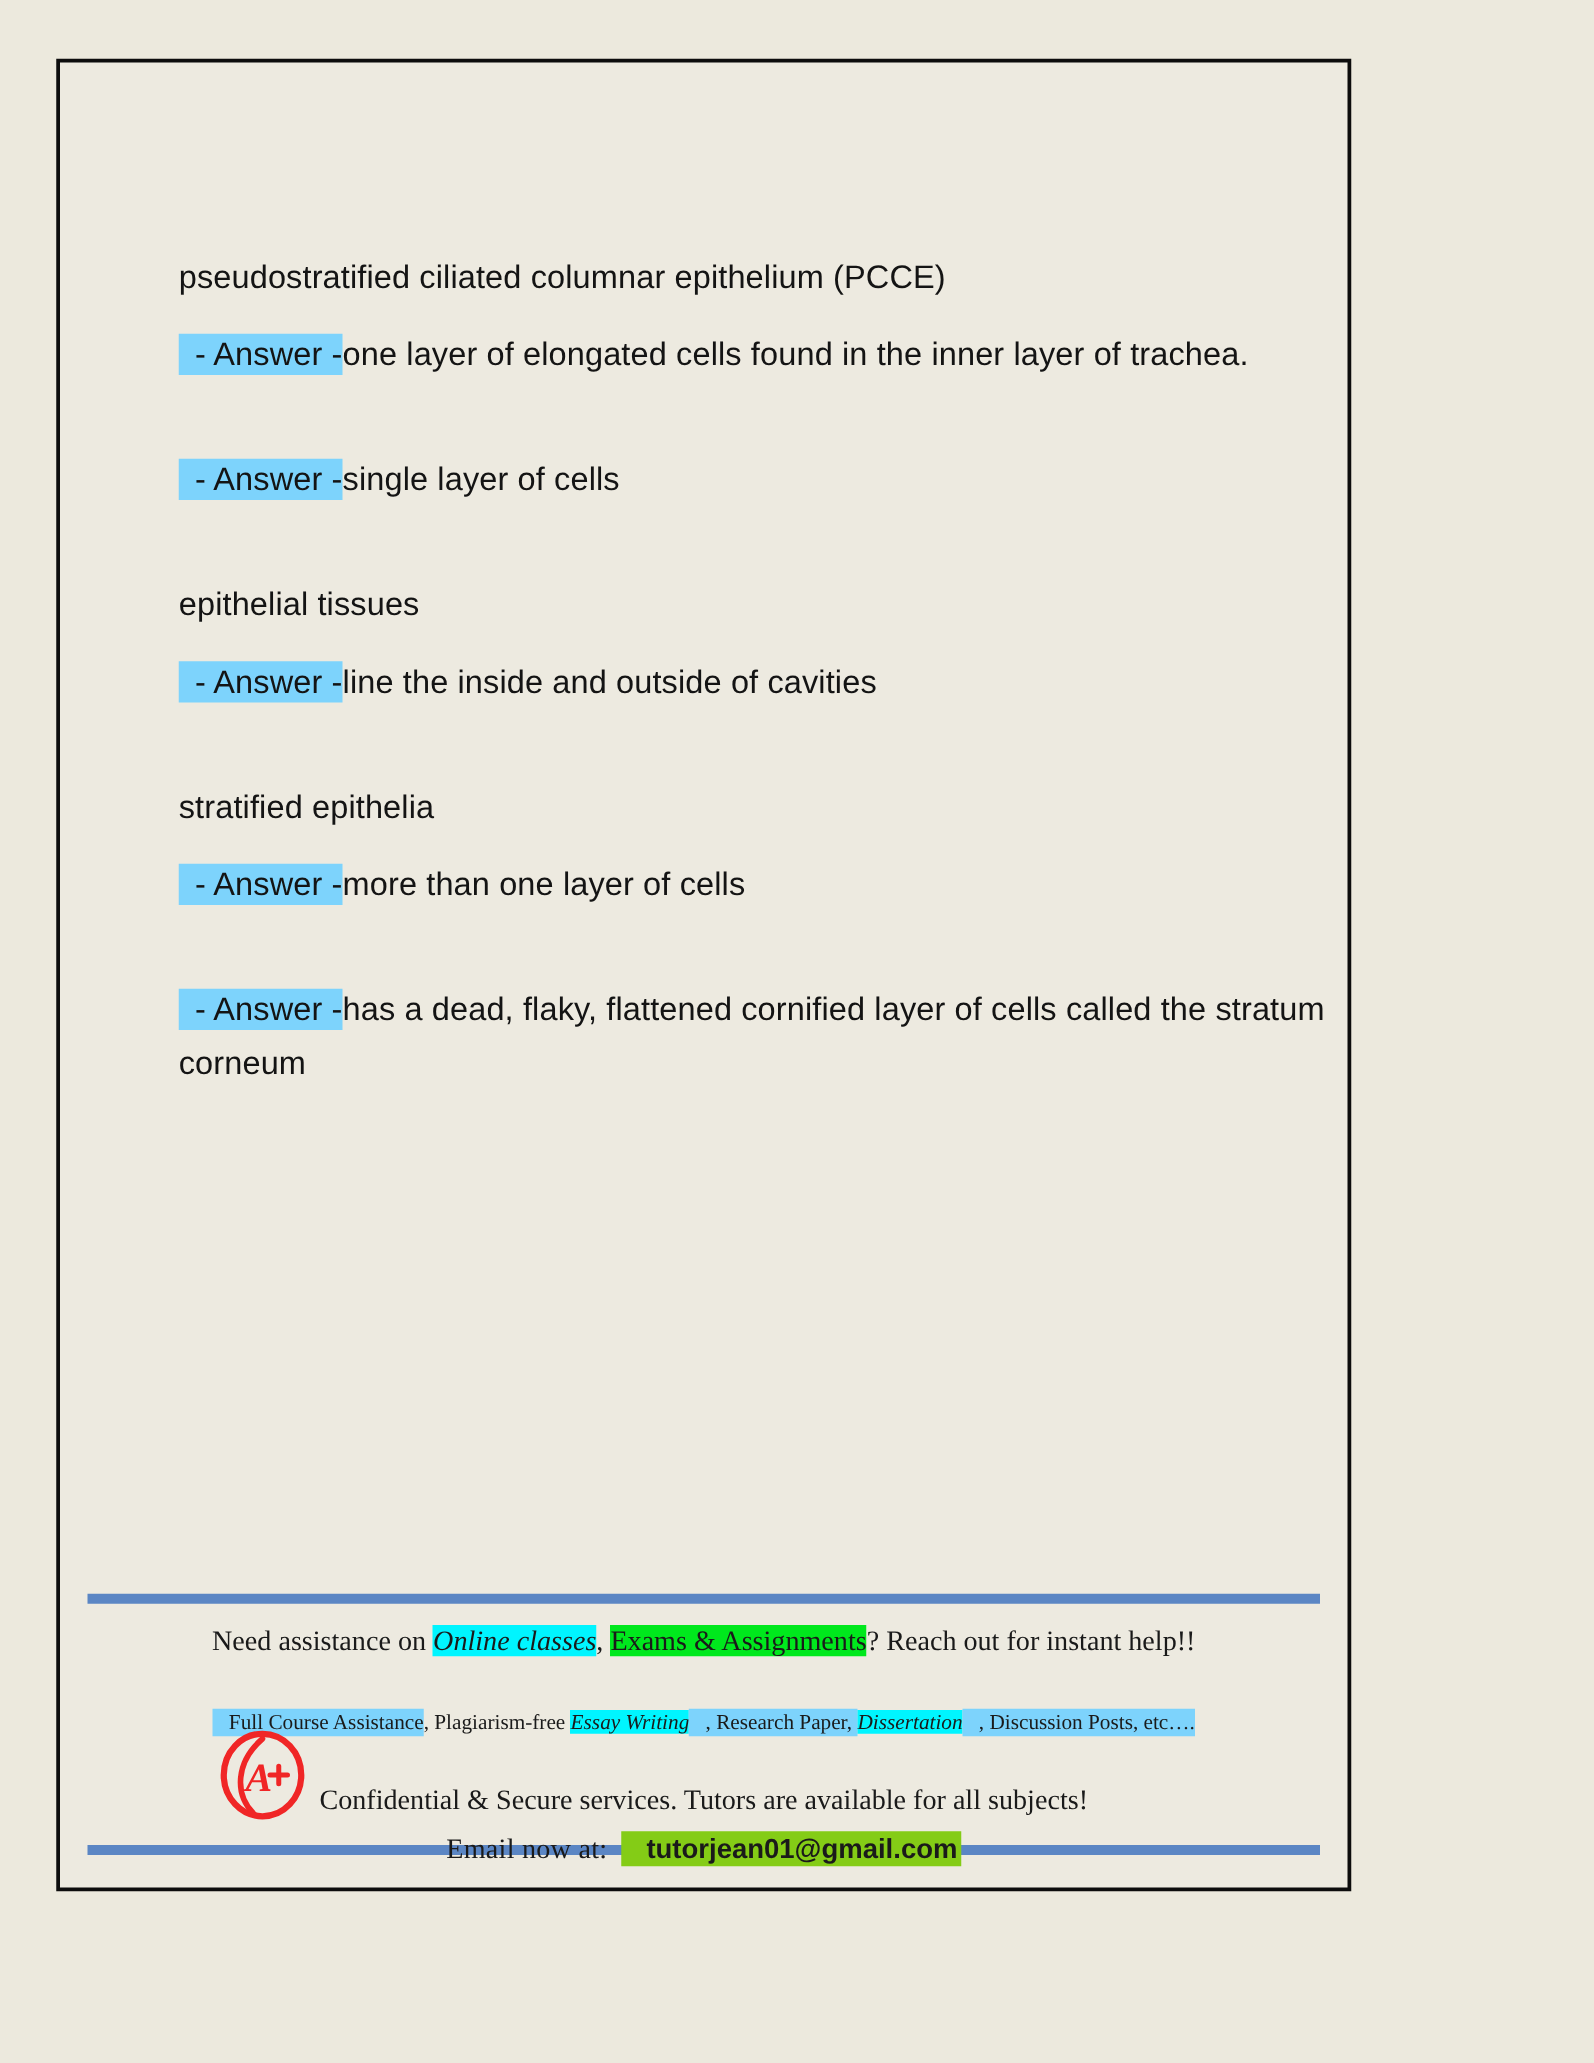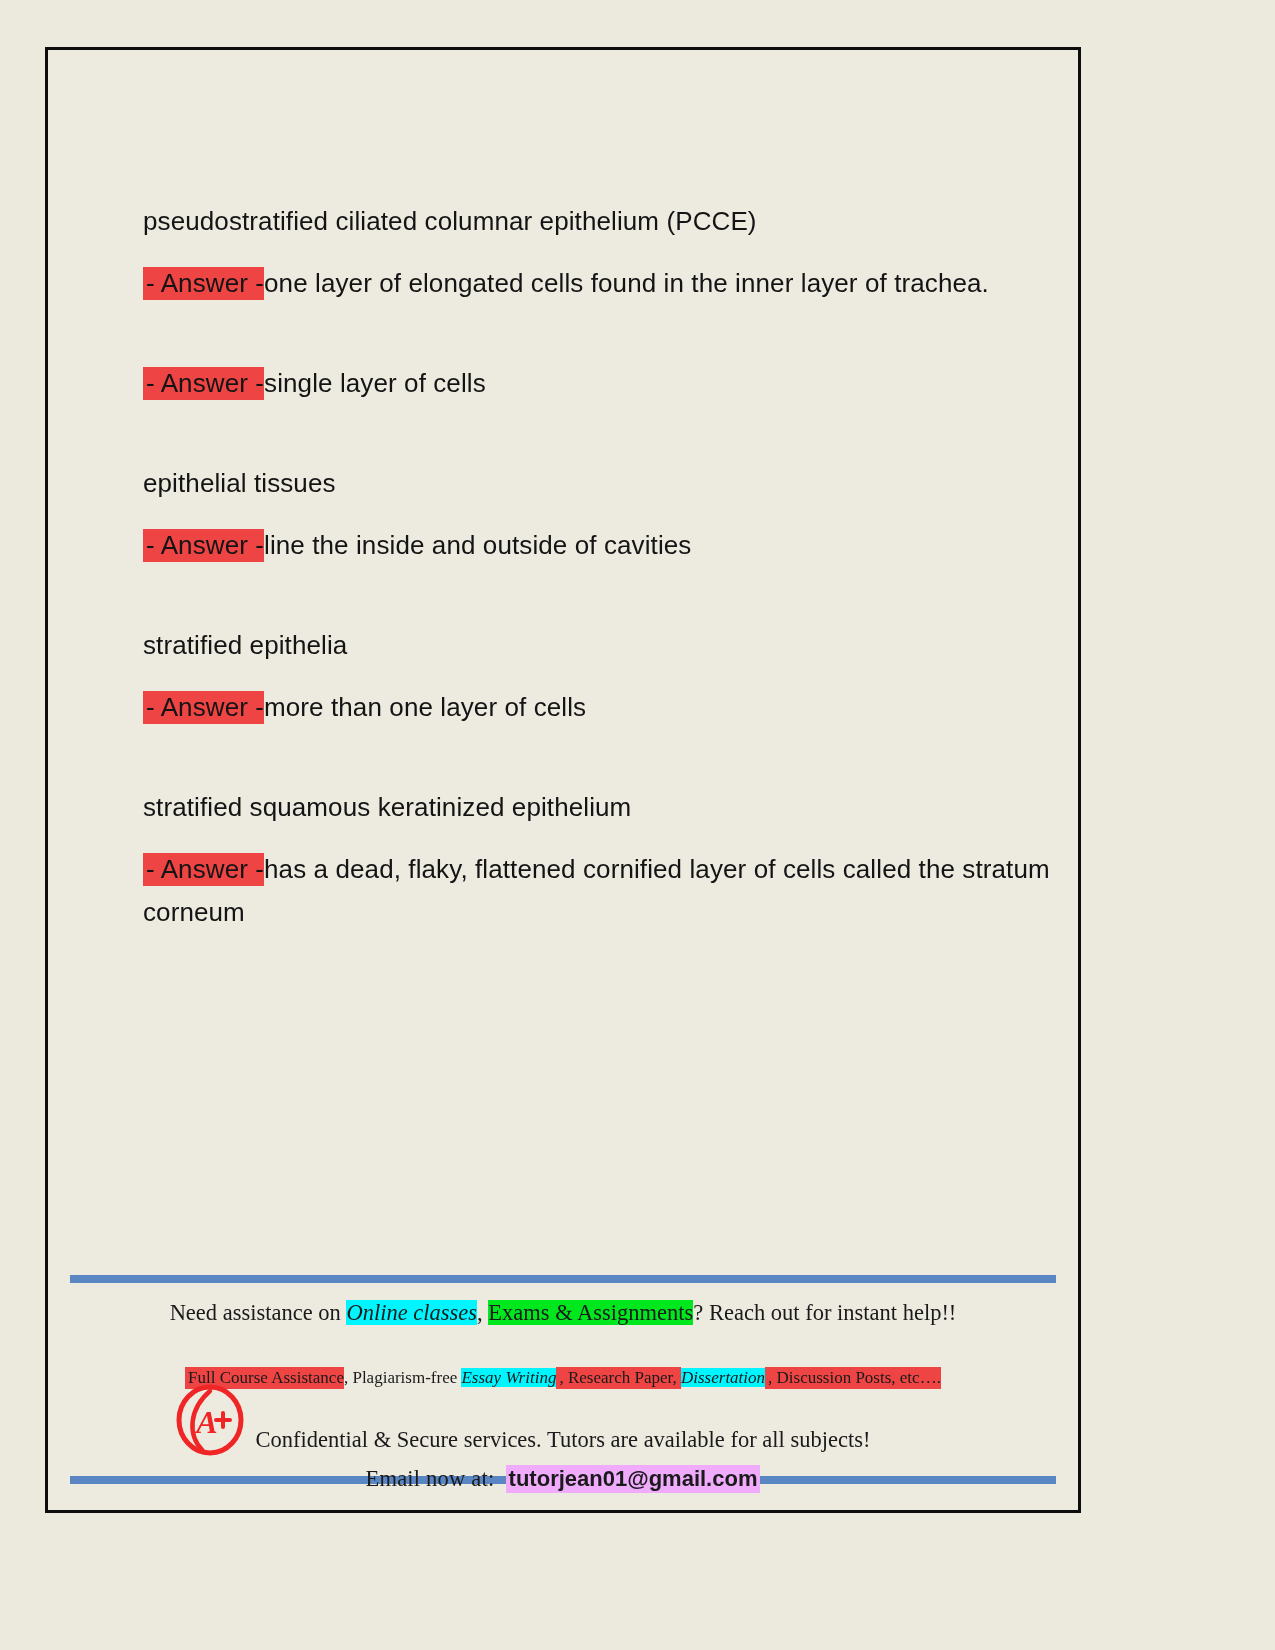--- a/index.html
+++ b/index.html
@@ -44,22 +44,22 @@
     white-space: pre-wrap;
   }
   .a-line {
     font-size: 26px;
     line-height: 1.65;
     color: #141414;
     letter-spacing: 0.1px;
     white-space: pre-wrap;
   }
   .hl-yellow {
-    background: #ef4444;
-    padding: 1px 0 2px 3px;
+    background: #7dd3fc;
+    padding: 1px 0 2px 13px;
   }
   .hl-cyan {
     background: #00f5ff;
     font-style: italic;
   }
   .hl-green {
     background: #00e81d;
   }
 
   
@@ -104,22 +104,22 @@
     margin-top: 33px;
     font-size: 22.5px;
     line-height: 1.5;
   }
   .f-lower .l1 { display: block; }
   .f-lower .l2 { display: block; margin-top: 5px; }
   .email-bold {
     font-weight: bold;
     font-family: "Liberation Sans", sans-serif;
     font-size: 22px;
-    background: #f0abfc;
-    padding: 1px 3px 2px 3px;
+    background: #84cc16;
+    padding: 1px 3px 2px 20px;
     text-align: right;
   }
   .email-label {
     letter-spacing: 0.2px;
   }
 
   
   .logo {
     position: absolute;
     left: 125px;
@@ -148,21 +148,20 @@
       <div class="q-line">epithelial tissues</div>
       <div class="a-line"><span class="hl-yellow">- Answer -</span><span>line the inside and outside of cavities</span></div>
     </div>
 
     <div class="qa-block">
       <div class="q-line">stratified epithelia</div>
       <div class="a-line"><span class="hl-yellow">- Answer -</span><span>more than one layer of cells</span></div>
     </div>
 
     <div class="qa-block">
-      <div class="q-line">stratified squamous keratinized epithelium</div>
       <div class="a-line"><span class="hl-yellow">- Answer -</span><span>has a dead, flaky, flattened cornified layer of cells called the stratum corneum</span></div>
     </div>
 
   </div>
 
   <div class="footer">
     <div class="rule top"></div>
     <div class="rule bottom"></div>
 
     <div class="footer-inner">

